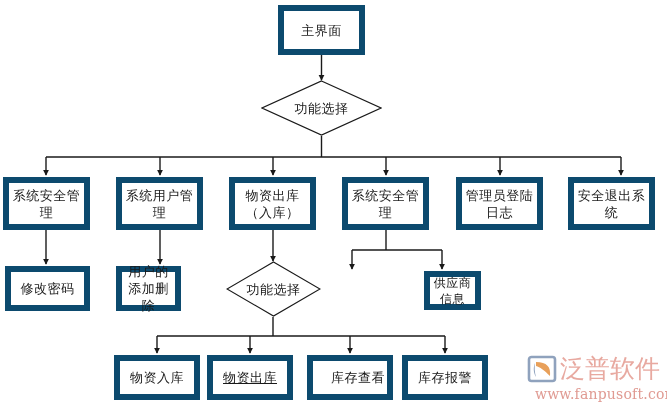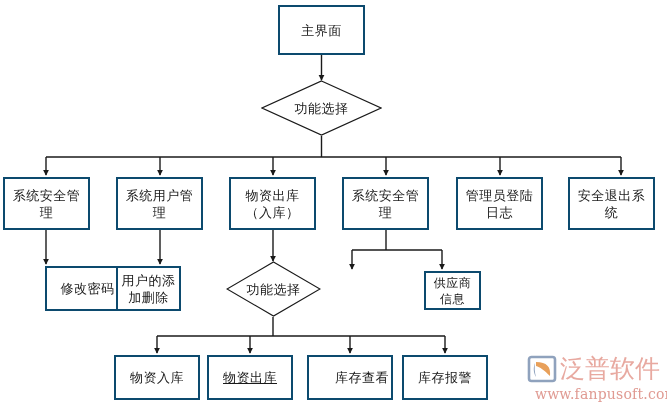--- a/index.html
+++ b/index.html
@@ -13,21 +13,21 @@
   #canvas {
     position: relative;
     width: 667px;
     height: 414px;
     background: #ffffff;
     overflow: hidden;
   }
   .node {
     position: absolute;
     box-sizing: border-box;
-    border: 2px solid #0c4a6e;
+    border: 6px solid #0c4a6e;
     background: #ffffff;
     display: flex;
     align-items: center;
     justify-content: center;
     text-align: center;
     color: #1a1a1a;
     font-size: 13px;
     line-height: 17px;
     letter-spacing: 0.5px;
     font-family: "DejaVu Sans", "Liberation Sans", sans-serif;
@@ -176,21 +176,21 @@
   <div class="node" style="left:342px; top:177px; width:87px; height:53px;">
     <span>系统安全管理</span>
   </div>
   <div class="node" style="left:456px; top:177px; width:87px; height:53px;">
     <span>管理员登陆日志</span>
   </div>
   <div class="node" style="left:568px; top:177px; width:87px; height:53px;">
     <span>安全退出系统</span>
   </div>
 
-  <div class="node" style="left:5px; top:266px; width:85px; height:45px;margin-left:40px;">
+  <div class="node" style="left:5px; top:266px; width:85px; height:45px;">
     <span>修改密码</span>
   </div>
   <div class="node" style="left:116px; top:266px; width:65px; height:45px;">
     <span>用户的添加删除</span>
   </div>
 
   <div class="decision" style="left:226px; top:261px; width:95px; height:56px;">
     <svg width="95" height="56" viewBox="0 0 95 56" xmlns="http://www.w3.org/2000/svg">
       <polygon points="47.5,1 94,28 47.5,55 1,28" fill="#ffffff" stroke="#1a1a1a" stroke-width="1.2"></polygon>
     </svg>

